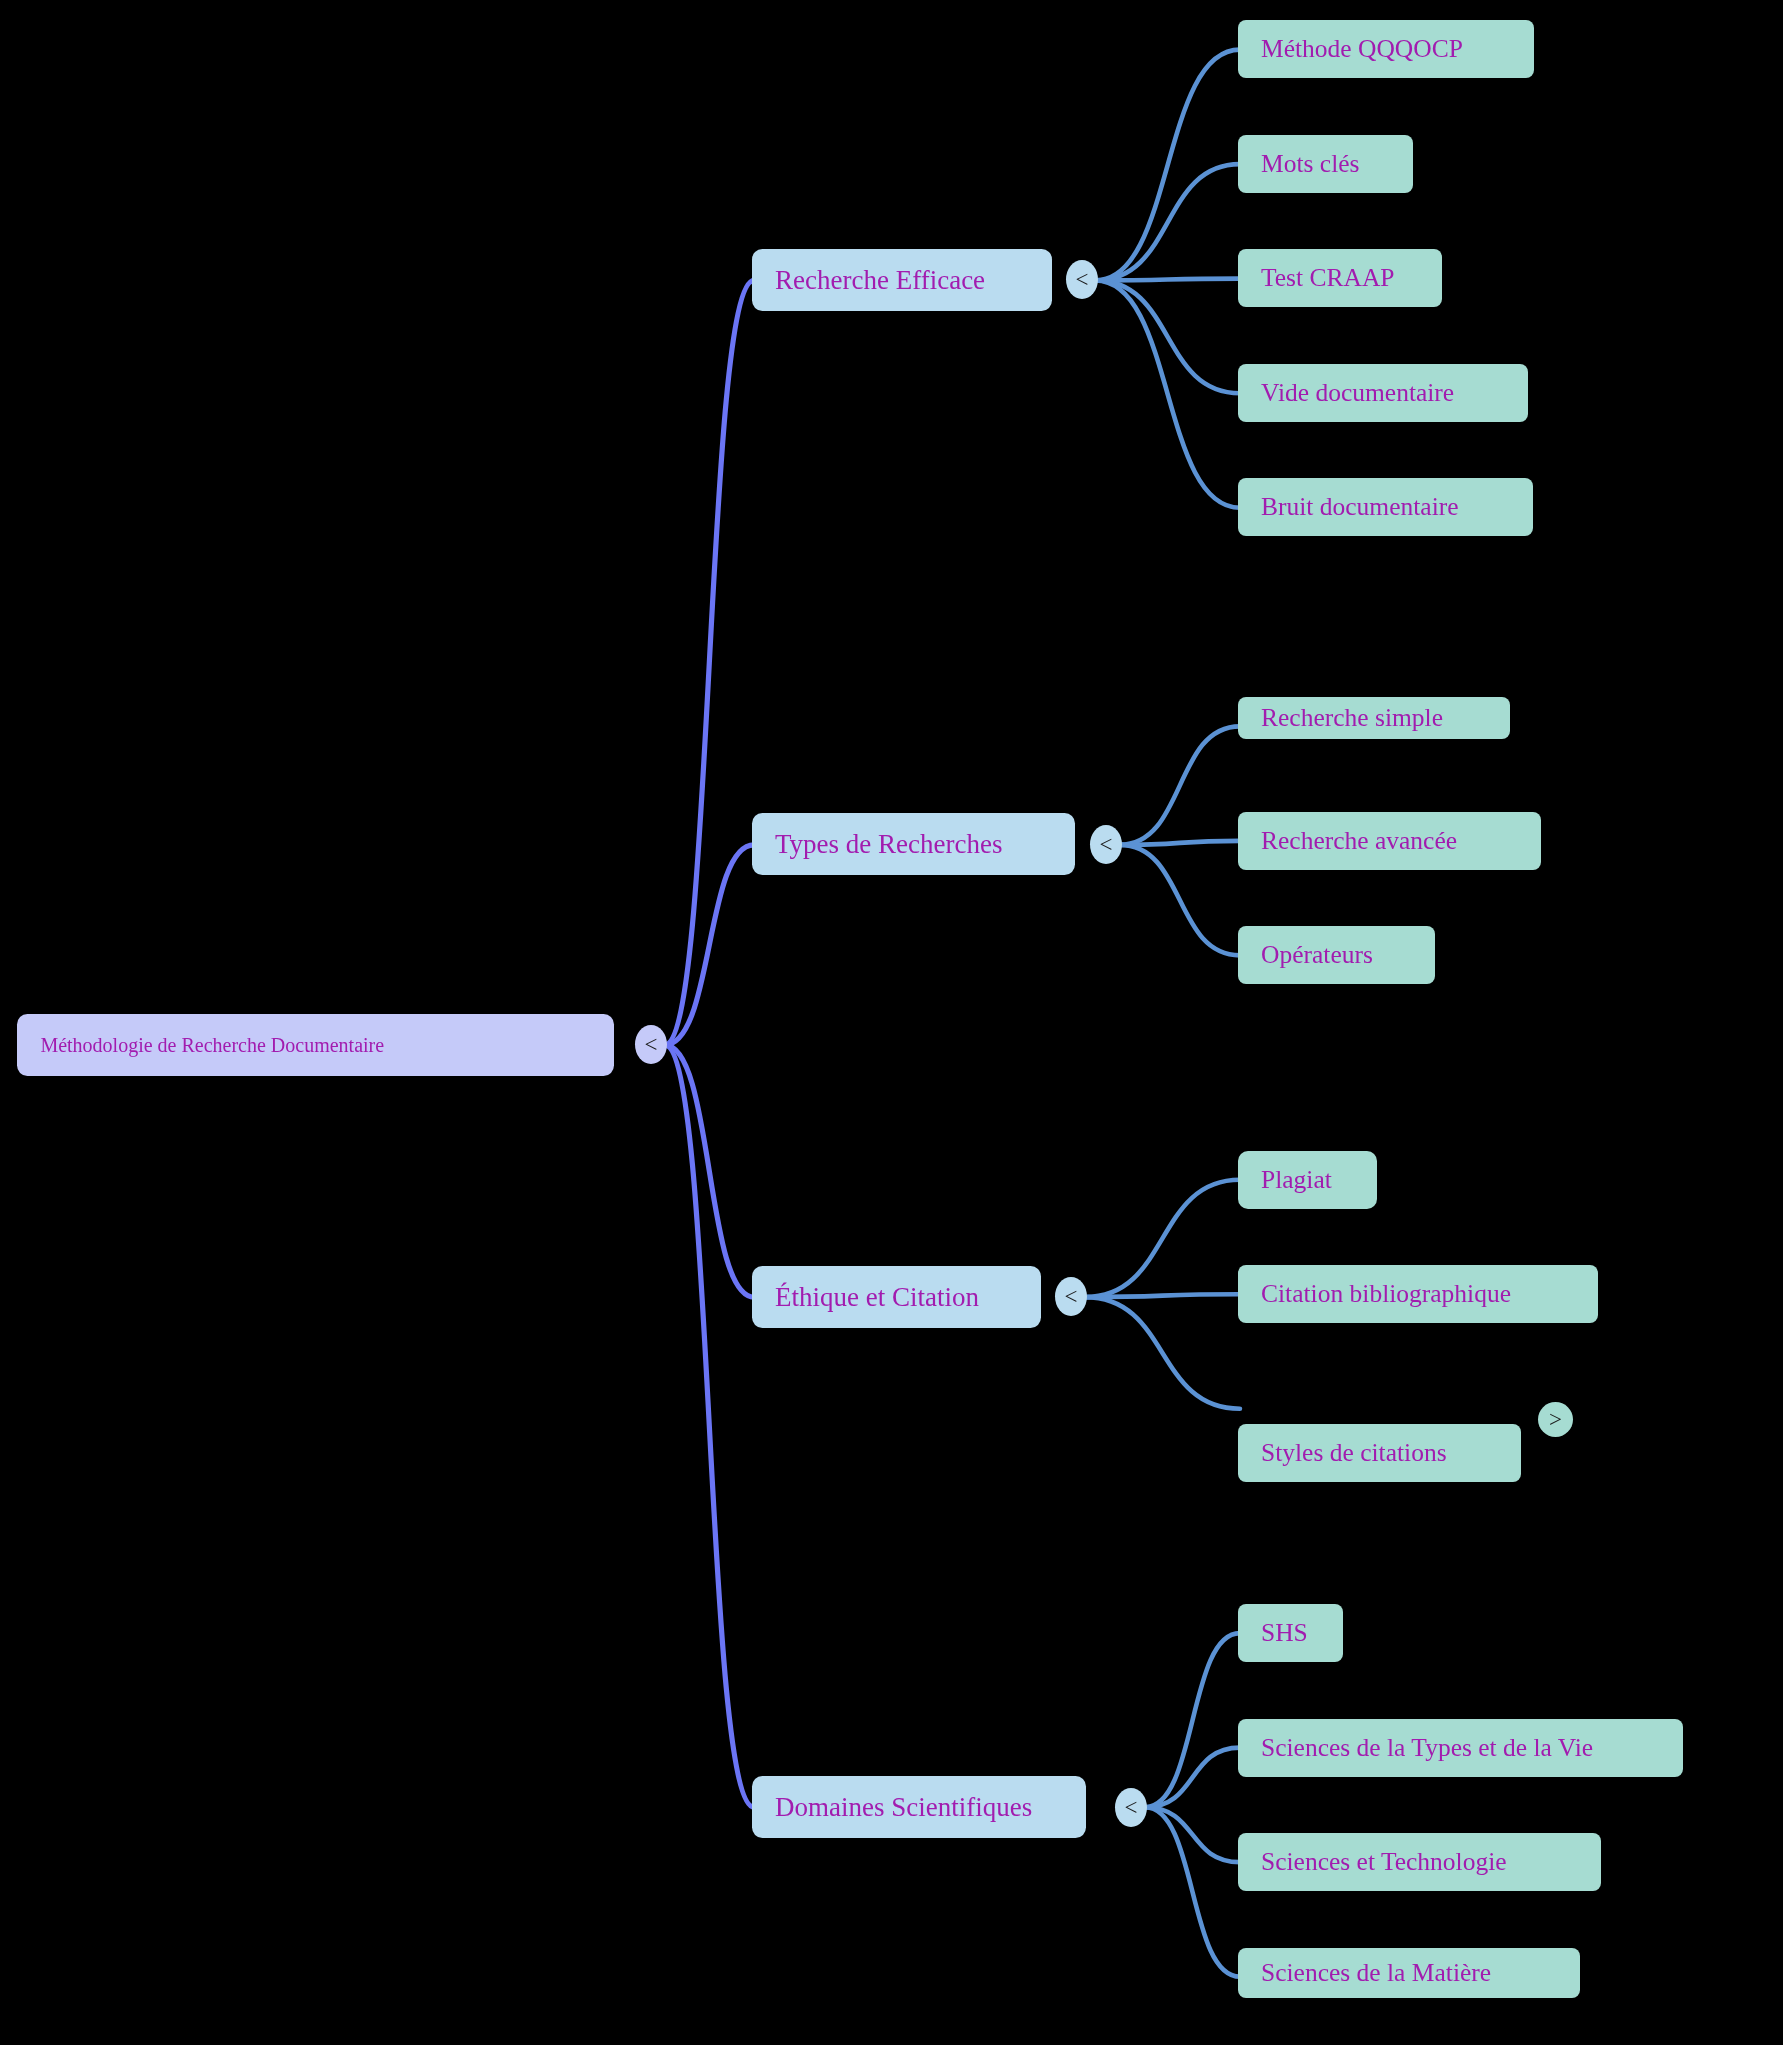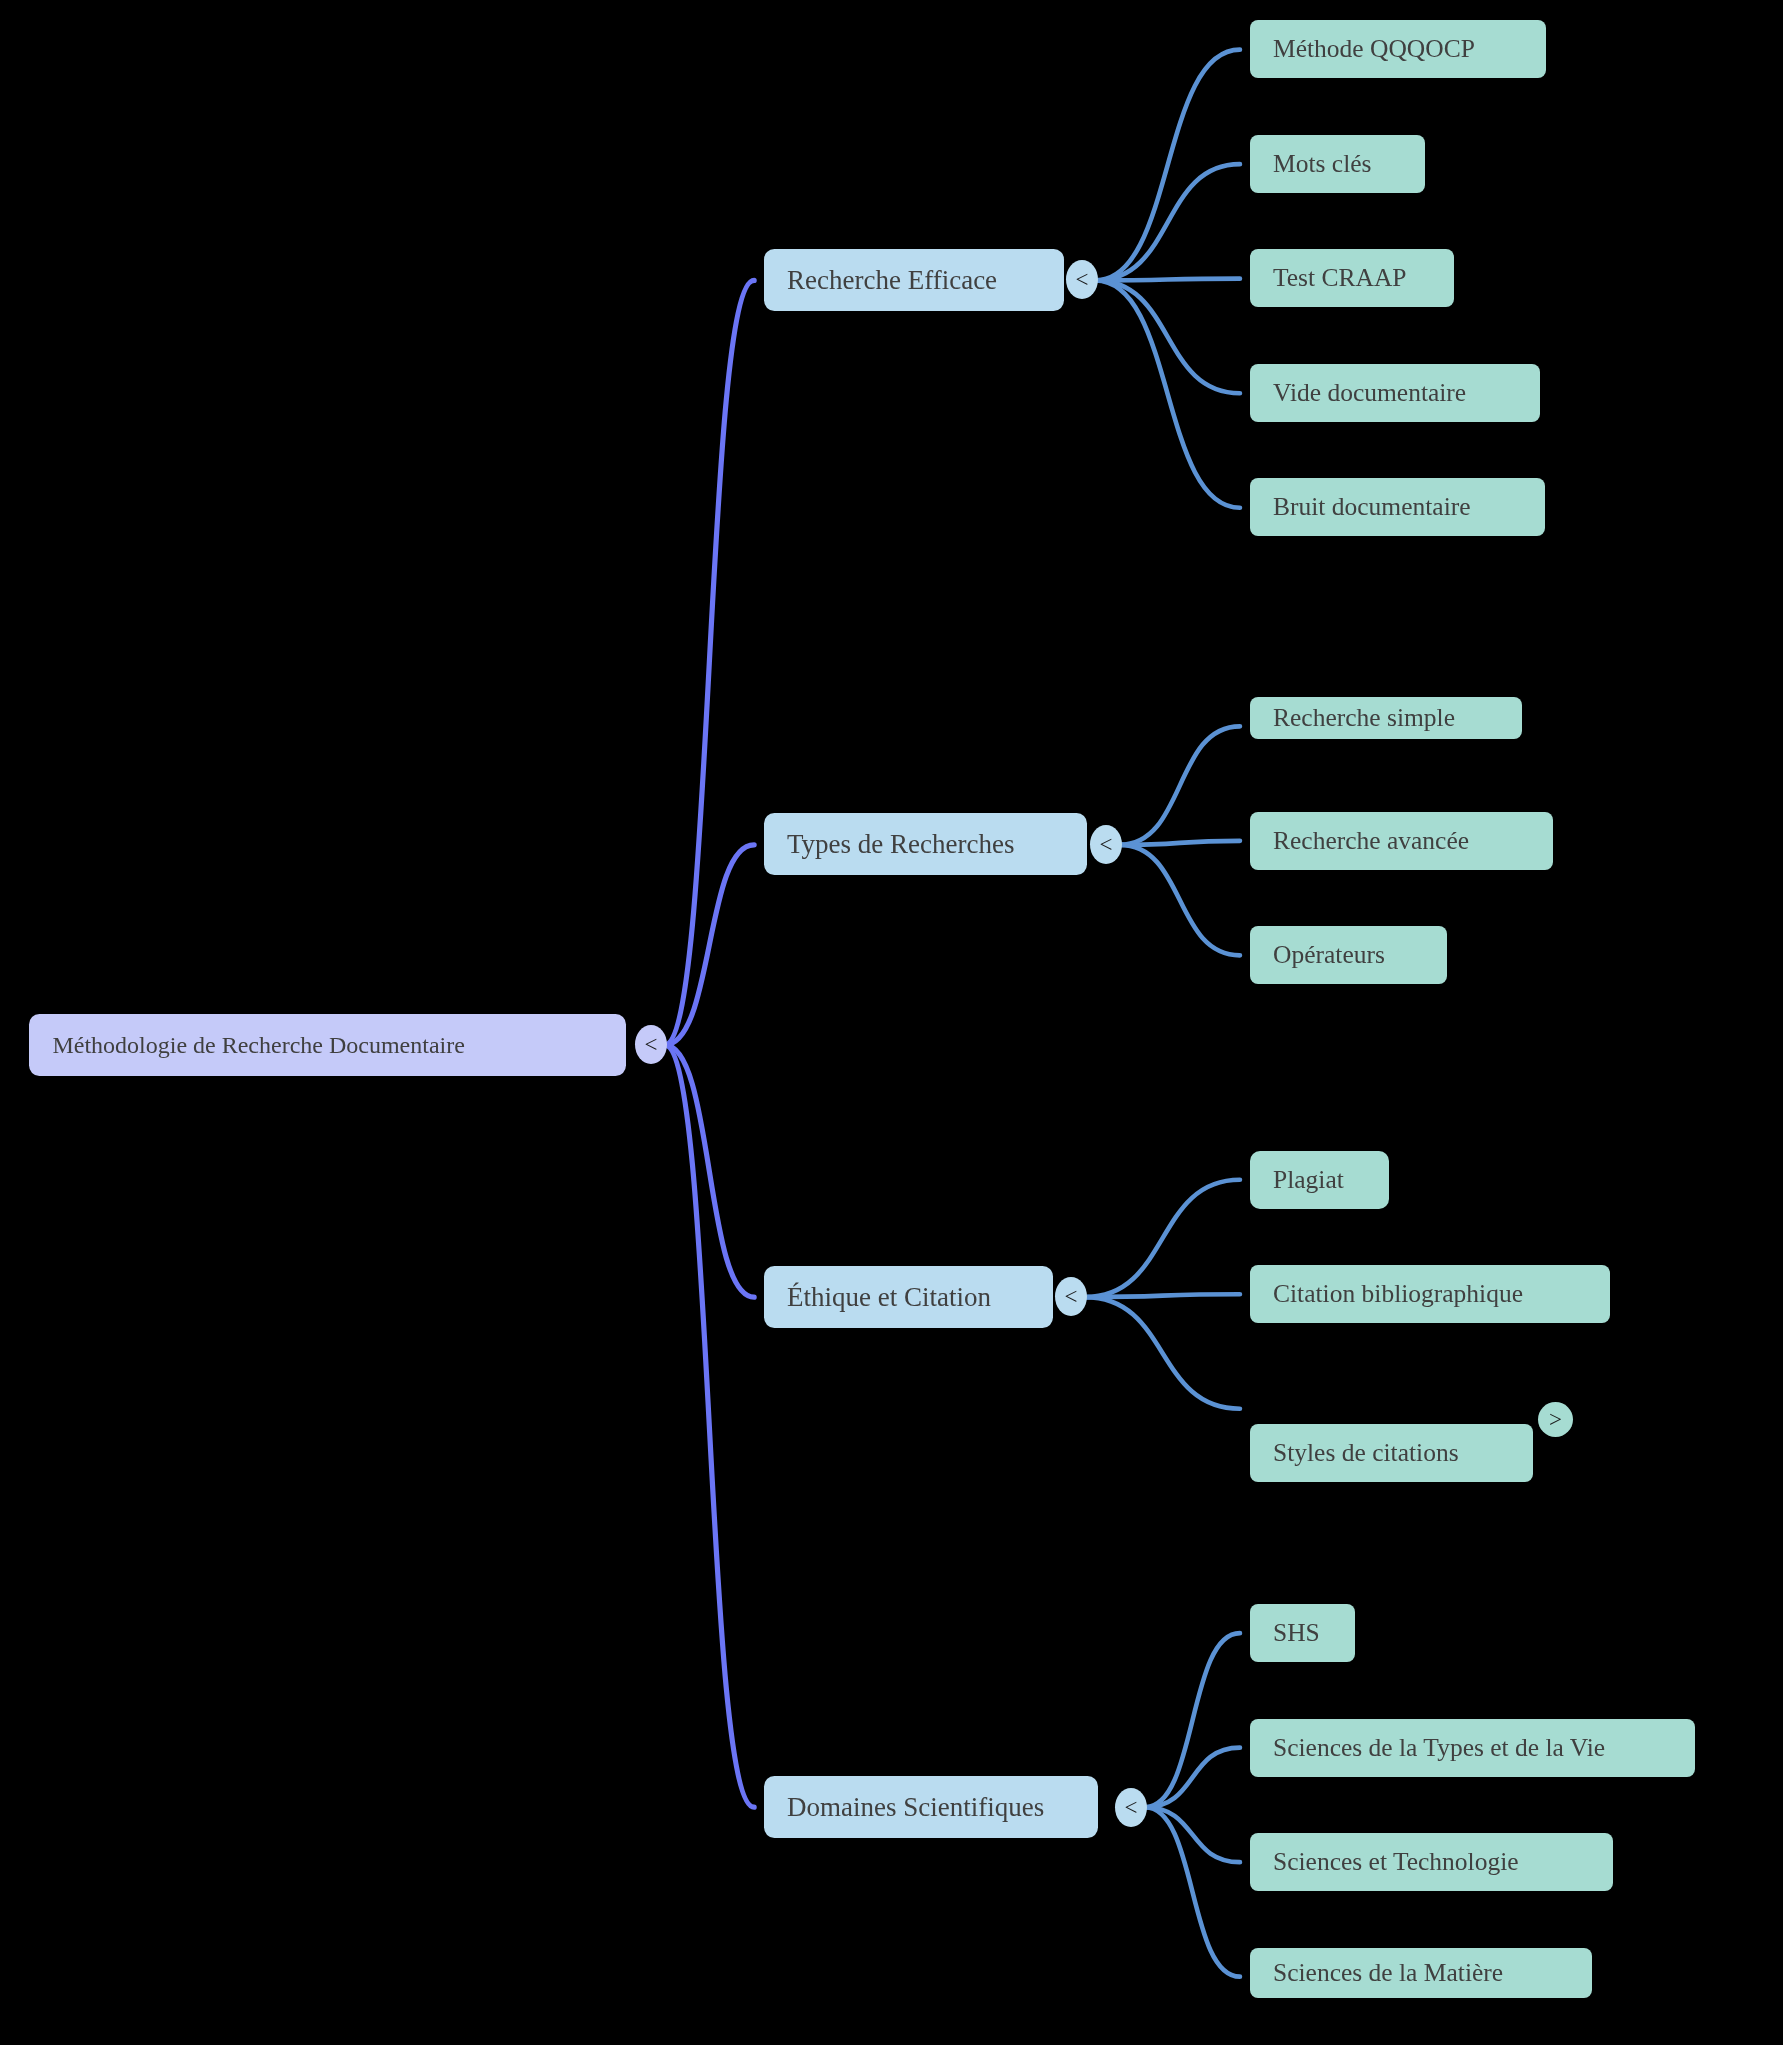--- a/index.html
+++ b/index.html
@@ -27,27 +27,26 @@
     pointer-events: none;
   }
   .node {
     position: absolute;
     box-sizing: border-box;
     display: flex;
     align-items: center;
     border-radius: 8px;
     padding: 0 23px;
     white-space: nowrap;
-    color: #404040;
+    color: #a21caf;
     line-height: 1;
-    margin-left: 12px;
   }
   .node-root {
     background: #c5caf9;
-    font-size: 24px;
+    font-size: 20px;
     border-radius: 10.4px;
   }
   .node-branch {
     background: #badcf0;
     font-size: 27px;
     border-radius: 10.4px;
   }
   .node-leaf {
     background: #a6dcd2;
     font-size: 25.5px;

